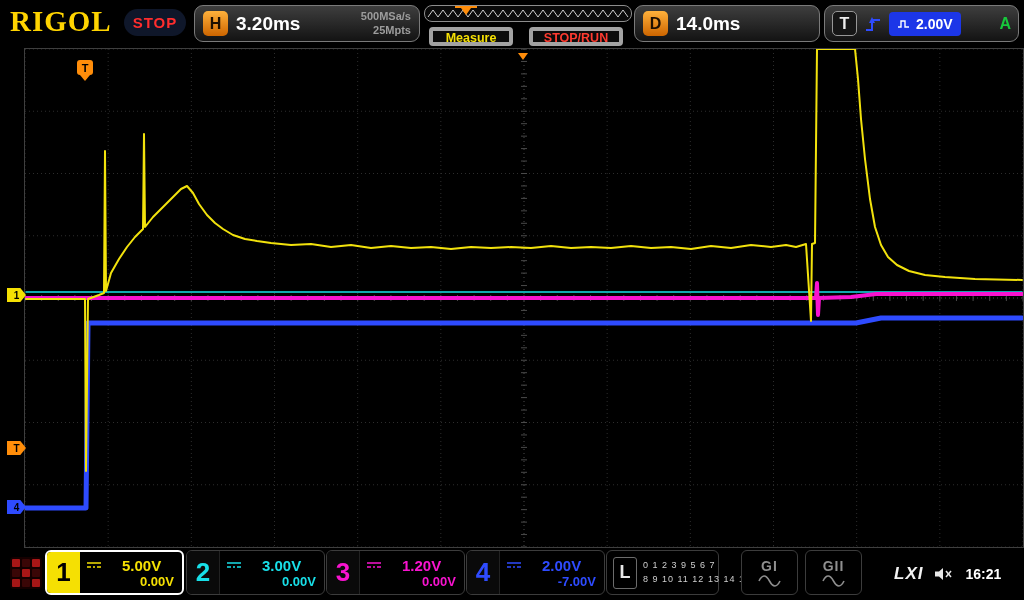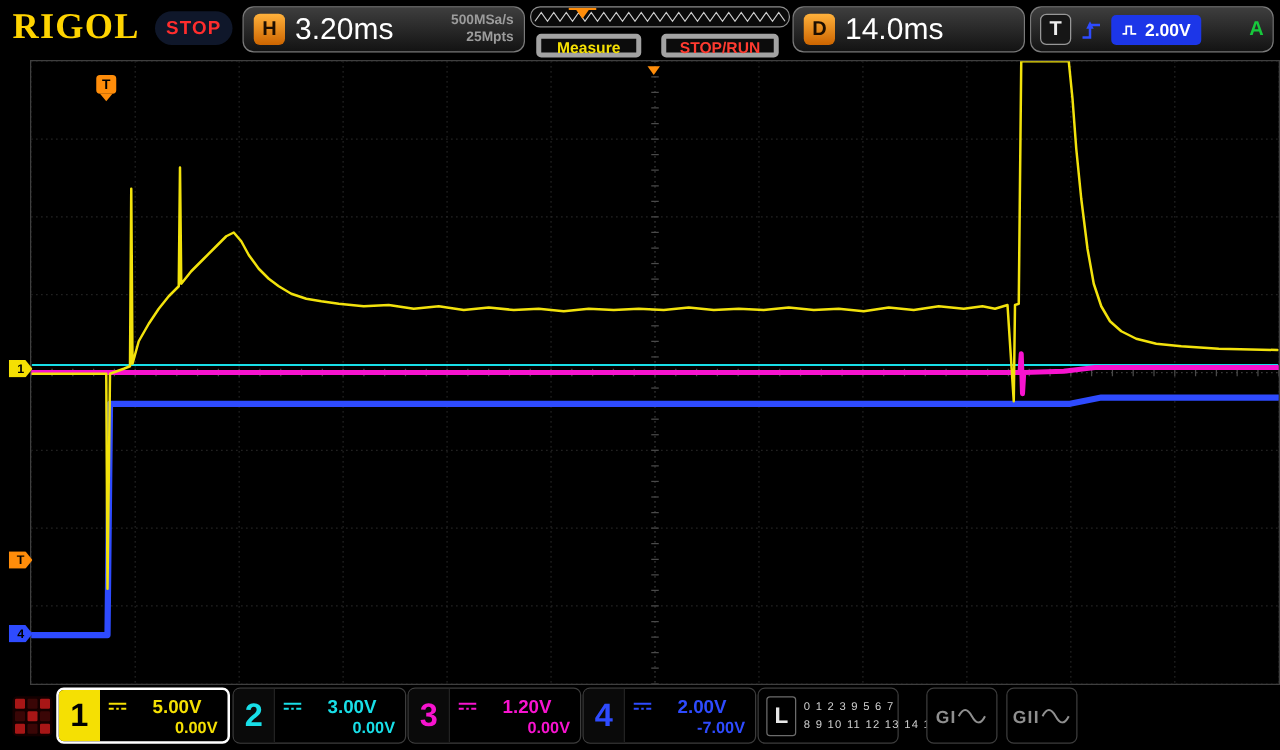--- a/index.html
+++ b/index.html
@@ -16,21 +16,21 @@
     display:flex;align-items:center;justify-content:center}
   .group{position:absolute;top:5px;height:37px;border:1px solid #7a7a7a;border-radius:9px;
     background:linear-gradient(#3e3e3e,#131313);display:flex;align-items:center;gap:8px;padding:0 8px}
   .hgroup{left:194px;width:226px}
   .dgroup{left:634px;width:186px}
   .tgroup{left:824px;width:195px;gap:6px;padding:0 7px}
   .keysq{width:25px;height:25px;border-radius:5px;display:flex;align-items:center;
     justify-content:center;font-weight:bold;font-size:16px;flex:none}
   .orangesq{background:linear-gradient(#ffb13b,#cd6500);color:#1d0e00}
   .tsq{background:#161616;border:1px solid #979797;color:#eee}
-  .bigval{color:#fff;font-weight:normal;font-size:24px;white-space:nowrap}
+  .bigval{color:#fff;font-weight:bold;font-size:19px;white-space:nowrap}
   .srcol{margin-left:auto;display:flex;flex-direction:column;align-items:flex-end;
     font-size:11px;color:#9c9c9c;line-height:1.2;font-weight:bold}
   .memstrip{position:absolute;left:424px;top:5px;width:208px;height:17px;border:1px solid #8d8d8d;
     border-radius:8px;background:#0a0a0a;overflow:hidden}
   .hdrbtn{position:absolute;top:27px;height:19px;border-radius:4px;background:#0c0c0c;
     border:4px solid #a3a3a3;font-weight:bold;font-size:12.5px;font-family:inherit;cursor:pointer}
   #measureBtn{left:429px;width:84px;color:#f5e003}
   #stopRunBtn{left:529px;width:94px;color:#ff3b30}
   .levelpill{background:#1c36e8;border-radius:4px;height:24px;display:flex;align-items:center;
     gap:5px;padding:0 8px;color:#fff;font-weight:bold;font-size:14px}
@@ -66,21 +66,21 @@
   .chvals{flex:1;display:flex;flex-direction:column;justify-content:center;
     padding:2px 8px 2px 6px;color:var(--ch)}
   .chscale{display:flex;align-items:center;gap:20px;font-size:15px;font-weight:bold}
   .choffset{font-size:13px;text-align:right;font-weight:bold}
   .lbox{position:absolute;left:606px;top:2px;width:113px;height:45px;background:#000;
     border:1px solid #3c3c3c;border-radius:6px;display:flex;align-items:center;gap:6px;padding:0 6px}
   .lletter{width:24px;height:32px;border:1px solid #6c6c6c;border-radius:3px;color:#e8e8e8;
     font-size:18px;font-weight:bold;display:flex;align-items:center;justify-content:center;flex:none}
   .ldigits{font-size:9px;color:#cfcfcf;line-height:1.5;letter-spacing:1px;white-space:nowrap}
   .genbox{position:absolute;top:2px;width:57px;height:45px;background:#000;border:1px solid #3c3c3c;
-    border-radius:6px;display:flex;flex-direction:row;align-items:center;justify-content:center;gap:1px}
+    border-radius:6px;display:flex;flex-direction:column;align-items:center;justify-content:center;gap:1px}
   .genlabel{color:#8f8f8f;font-weight:bold;font-size:14px;letter-spacing:1px}
   .statusgroup{position:absolute;left:894px;top:0;height:52px;display:flex;align-items:center;gap:11px}
   .lxi{color:#f2f2f2;font-weight:bold;font-style:italic;font-size:17px;letter-spacing:1px}
   .clock{color:#fff;font-size:14px;font-weight:bold}
 </style>
 </head>
 <body>
 
 <div class="screen">
 
@@ -360,14 +360,23 @@
         <path d="M1 6 Q6 -4 11.5 6 T22 6" fill="none" stroke="#8f8f8f" stroke-width="1.6"></path>
       </svg>
     </div>
     <div class="genbox" style="left:805px">
       <span class="genlabel">GII</span>
       <svg width="24" height="12">
         <path d="M1 6 Q6 -4 11.5 6 T22 6" fill="none" stroke="#8f8f8f" stroke-width="1.6"></path>
       </svg>
     </div>
 
+    <div class="statusgroup">
+      <span class="lxi">LXI</span>
+      <svg width="20" height="14">
+        <polygon points="1,4.5 5,4.5 9,1 9,13 5,9.5 1,9.5" fill="#e8e8e8"></polygon>
+        <line x1="12" y1="4" x2="17" y2="10" stroke="#e8e8e8" stroke-width="1.5"></line>
+        <line x1="17" y1="4" x2="12" y2="10" stroke="#e8e8e8" stroke-width="1.5"></line>
+      </svg>
+      <span class="clock">16:21</span>
+    </div>
   </footer>
 </div>
 
 </body></html>

